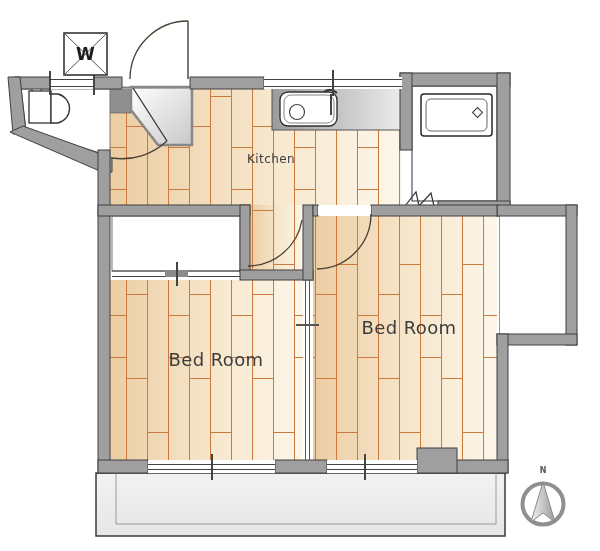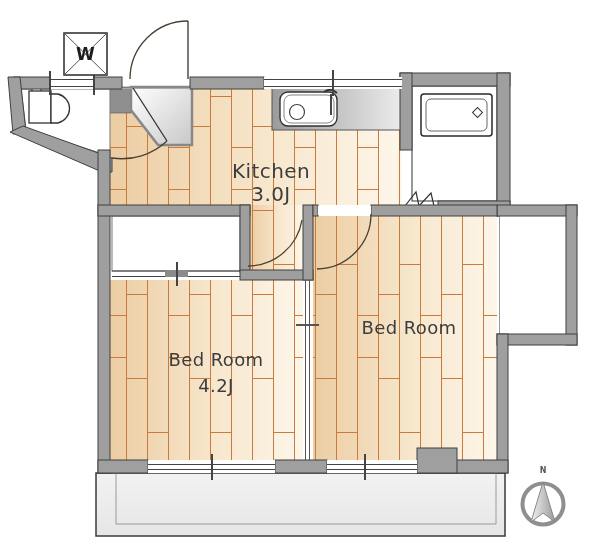--- a/index.html
+++ b/index.html
@@ -6,21 +6,21 @@
   #canvas{
     position:relative;width:600px;height:551px;background:#ffffff;overflow:hidden;
     font-family:"DejaVu Sans", sans-serif;
   }
   #plan-svg{position:absolute;left:0;top:0;}
   .room-label{
     position:absolute;text-align:center;color:#3d3d3d;
     letter-spacing:.4px;pointer-events:none;
   }
   .room-label .line{display:block;}
-  #kitchen-label{left:201px;top:148px;width:140px;font-size:20px;line-height:23px;margin-top:12px;}
+  #kitchen-label{left:201px;top:148px;width:140px;font-size:12px;line-height:23px;}
   #bedroom1-label{left:146px;top:347px;width:140px;font-size:18px;line-height:26px;}
   #bedroom2-label{left:339px;top:315px;width:140px;font-size:18px;line-height:26px;}
   #washer-label{
     position:absolute;left:64px;top:33px;width:43px;height:42px;
     display:flex;align-items:center;justify-content:center;
     font-size:17px;font-weight:700;color:#1d1d1d;
   }
   #north-label{
     position:absolute;left:523px;top:466px;width:40px;text-align:center;
     font-size:8px;font-weight:700;color:#555;
@@ -212,25 +212,23 @@
   </g>
 
   <g>
     <circle cx="543" cy="504" r="20.5" fill="#ffffff" stroke="#8f8f8f" stroke-width="4"></circle>
     <polygon points="543,482 531,522 543,513 555,522" fill="url(#arrowg)" stroke="#888" stroke-width="1"></polygon>
   </g>
 </svg>
 
 <div class="room-label" id="kitchen-label">
   <span class="line">Kitchen</span>
-  <span class="line">3.0J</span>
 </div>
 <div class="room-label" id="bedroom1-label">
   <span class="line">Bed Room</span>
-  <span class="line">4.2J</span>
 </div>
 <div class="room-label" id="bedroom2-label">
   <span class="line">Bed Room</span>
 </div>
 <div id="washer-label">W</div>
 <div id="north-label">N</div>
 
 </div>
 
 </body></html>

